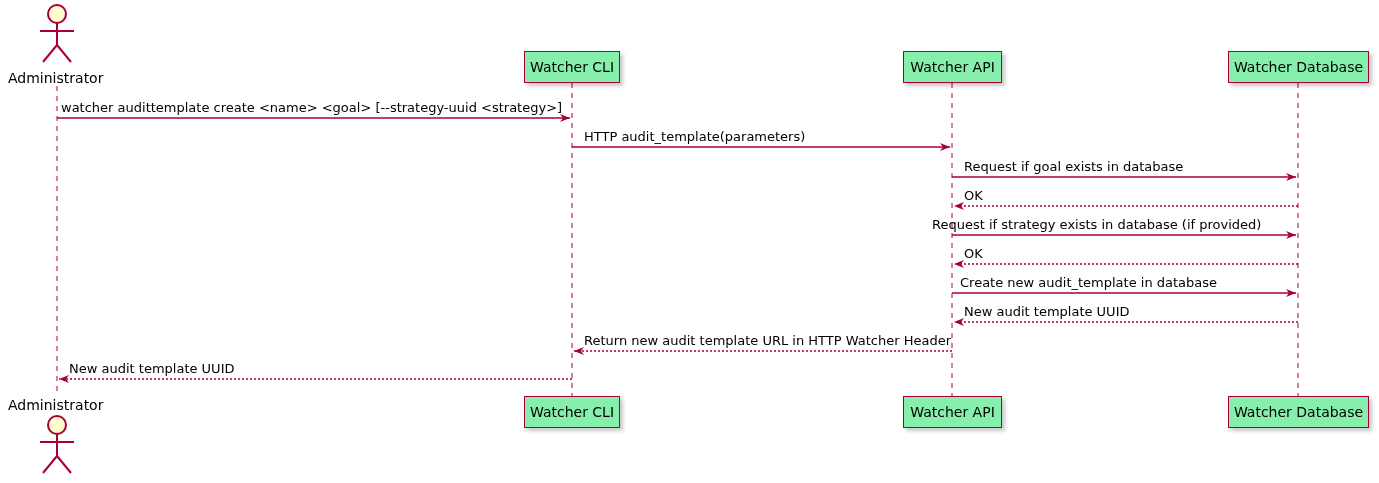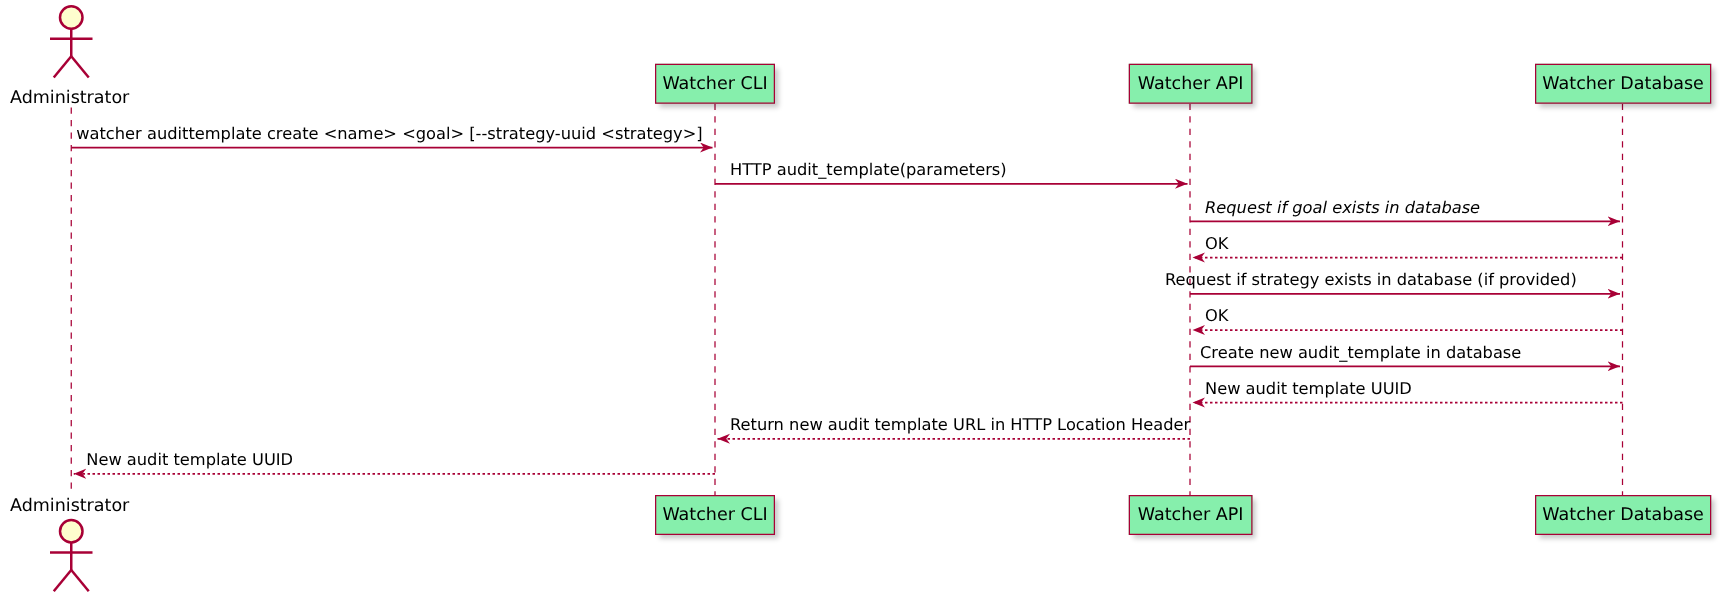--- a/index.html
+++ b/index.html
@@ -131,23 +131,23 @@
   <div class="participant-box" style="left:903px; top:396px; width:99px; height:32px;">
     <span class="participant-label">Watcher API</span>
   </div>
   <div class="participant-box" style="left:1228px; top:396px; width:141px; height:32px;">
     <span class="participant-label">Watcher Database</span>
   </div>
 
   <div id="msg-labels">
       <div class="msg-label" style="left: 61px; top: 101px;">watcher audittemplate create &lt;name&gt; &lt;goal&gt; [--strategy-uuid &lt;strategy&gt;]</div>
       <div class="msg-label" style="left: 584px; top: 130px;">HTTP audit_template(parameters)</div>
-      <div class="msg-label" style="left: 964px; top: 160px; font-style: italic;">Request if goal exists in database</div>
+      <div class="msg-label" style="left: 964px; top: 160px;">Request if goal exists in database</div>
       <div class="msg-label" style="left: 964px; top: 189px;">OK</div>
       <div class="msg-label" style="left: 932px; top: 218px;">Request if strategy exists in database (if provided)</div>
       <div class="msg-label" style="left: 964px; top: 247px;">OK</div>
       <div class="msg-label" style="left: 960px; top: 276px;">Create new audit_template in database</div>
       <div class="msg-label" style="left: 964px; top: 305px;">New audit template UUID</div>
-      <div class="msg-label" style="left: 584px; top: 334px;">Return new audit template URL in HTTP Location Header</div>
+      <div class="msg-label" style="left: 584px; top: 334px;">Return new audit template URL in HTTP Watcher Header</div>
       <div class="msg-label" style="left: 69px; top: 362px;">New audit template UUID</div>
     </div>
 
 </div>
 
 </body></html>

